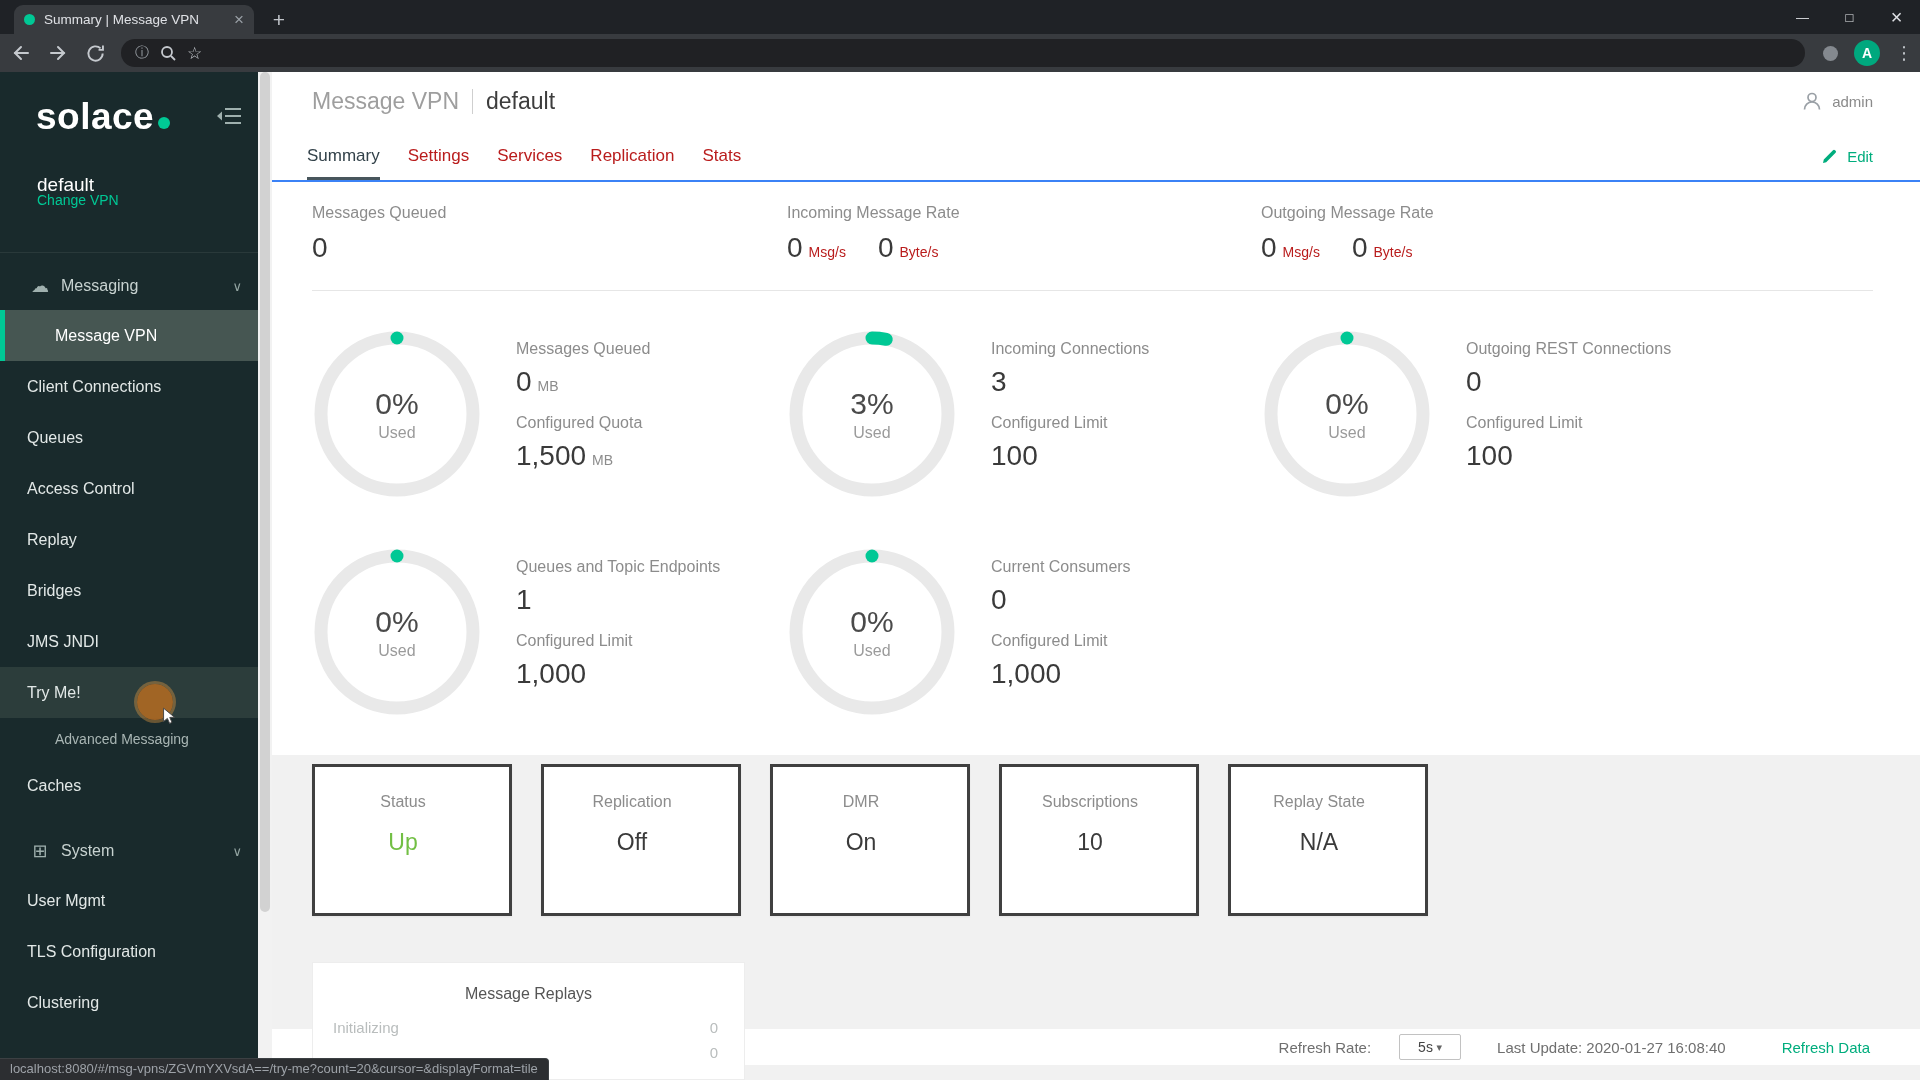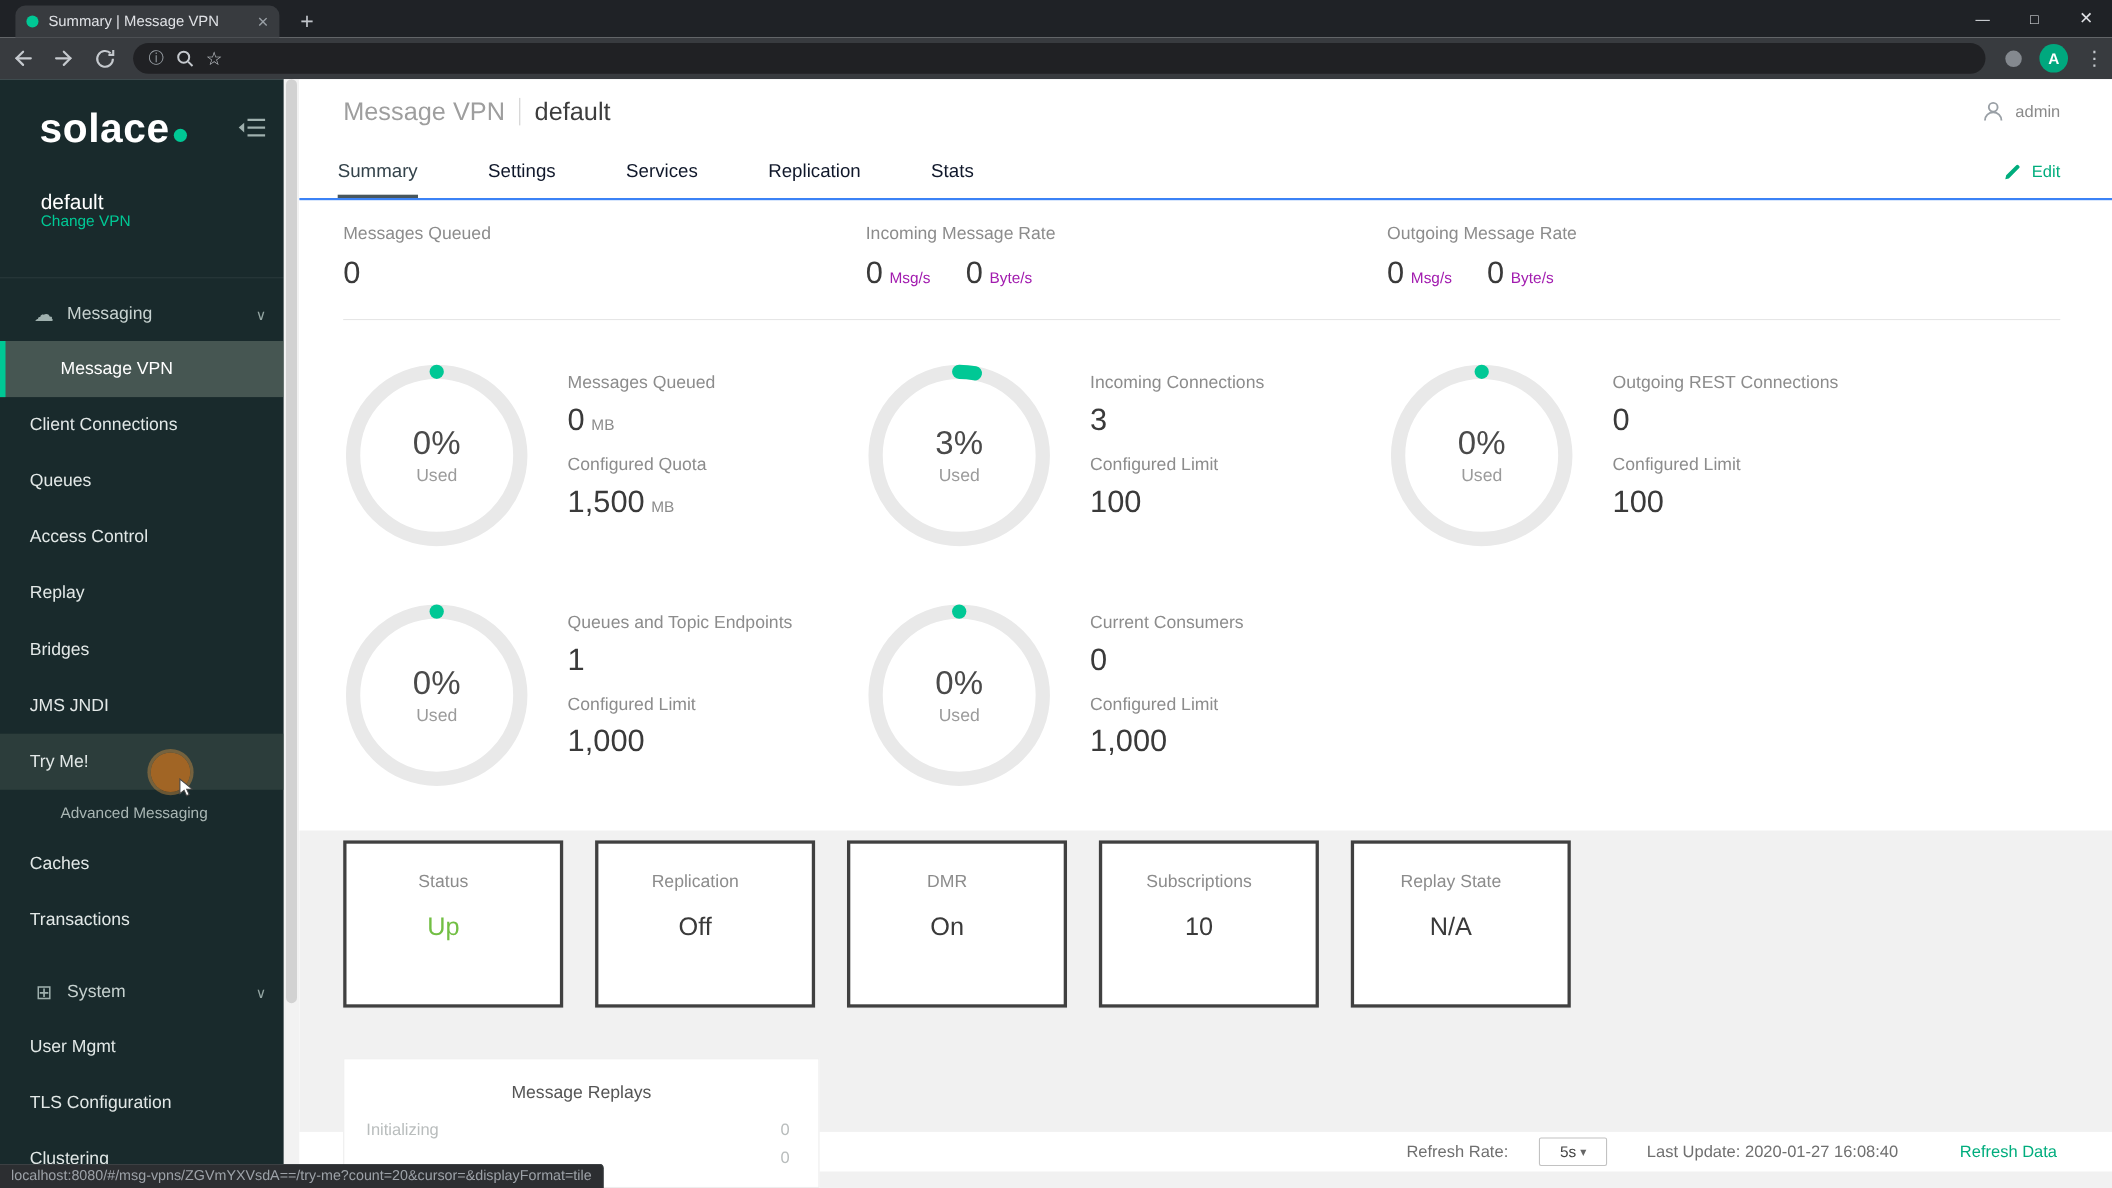--- a/index.html
+++ b/index.html
@@ -67,32 +67,32 @@
   .lower-bg{position:absolute;left:0;top:683px;width:100%;height:325px;background:#f1f1f1}
 
   .mh-title{position:absolute;left:40px;top:16px;display:flex;align-items:center;gap:13px;font-size:23px;color:#9e9e9e}
   .mh-sep{width:1px;height:25px;background:#cfcfcf}
   .mh-vpn{color:#3d3d3d}
   .mh-user{position:absolute;right:47px;top:18px;display:flex;align-items:center;gap:9px;
            font-size:15px;color:#8a8a8a;cursor:pointer}
 
   .tabs-row{position:absolute;left:0;top:60px;width:100%;height:48px;border-bottom:2px solid #3b82f6;
             display:flex;align-items:stretch}
-  .tab-item{display:flex;align-items:center;margin-left:64px;font-size:17px;color:#0f172a;cursor:pointer;
+  .tab-item{display:flex;align-items:center;margin-left:28px;font-size:17px;color:#b91c1c;cursor:pointer;
             box-sizing:border-box}
   .tab-item:first-child{margin-left:35px}
   .tab-item.active{color:#33424a;border-bottom:3px solid #48565c;padding-top:3px}
   .edit-btn{position:absolute;right:47px;top:0;height:48px;display:flex;align-items:center;gap:9px;
             font-size:15px;color:#00ad7d;cursor:pointer}
 
   .metric{position:absolute;top:132px}
   .m1{left:40px}.m2{left:515px}.m3{left:989px}
   .metric-label{font-size:16px;color:#8c8c8c}
   .metric-value{margin-top:10px;font-size:28px;color:#3a3a3a;display:flex;align-items:baseline;gap:6px}
-  .metric-unit{font-size:14px;color:#a21caf}
+  .metric-unit{font-size:14px;color:#b91c1c}
   .rate-gap{display:inline-block;width:20px}
 
   .divider{position:absolute;left:40px;right:47px;top:218px;height:1px;background:#e6e6e6}
 
   .gauge-circle{position:absolute;width:166px;height:166px}
   .g1{left:42px;top:259px}.g2{left:517px;top:259px}.g3{left:992px;top:259px}
   .g4{left:42px;top:477px}.g5{left:517px;top:477px}
   .ring-bg{fill:none;stroke:#e9e9e9;stroke-width:13}
   .ring-fg{fill:none;stroke:#00c895;stroke-width:13;stroke-linecap:round}
   .gauge-center{position:absolute;inset:0;display:flex;flex-direction:column;align-items:center;
@@ -211,21 +211,20 @@
     <div class="nav-item hovered">
       <span>Try Me!</span>
       <span class="click-ripple">
         <svg width="15" height="19" viewBox="0 0 12 16" style="position:absolute;right:-4px;bottom:-6px">
             <path d="M1 1 L1 12.2 L4.2 9.6 L6.1 13.8 L8.1 12.9 L6.2 8.8 L10.2 8.6 Z" fill="#fff" stroke="#444" stroke-width="0.8"></path>
           </svg>
       </span>
     </div>
     <div class="nav-sub">Advanced Messaging</div>
     <div class="nav-item">Caches</div>
-    <div class="nav-item">Transactions</div>
     <div class="nav-header system">
       <span class="hicon">⊞</span>
       <span>System</span>
       <span class="chev">∨</span>
     </div>
     <div class="nav-item">User Mgmt</div>
     <div class="nav-item">TLS Configuration</div>
     <div class="nav-item">Clustering</div>
   </div>
 </div>

